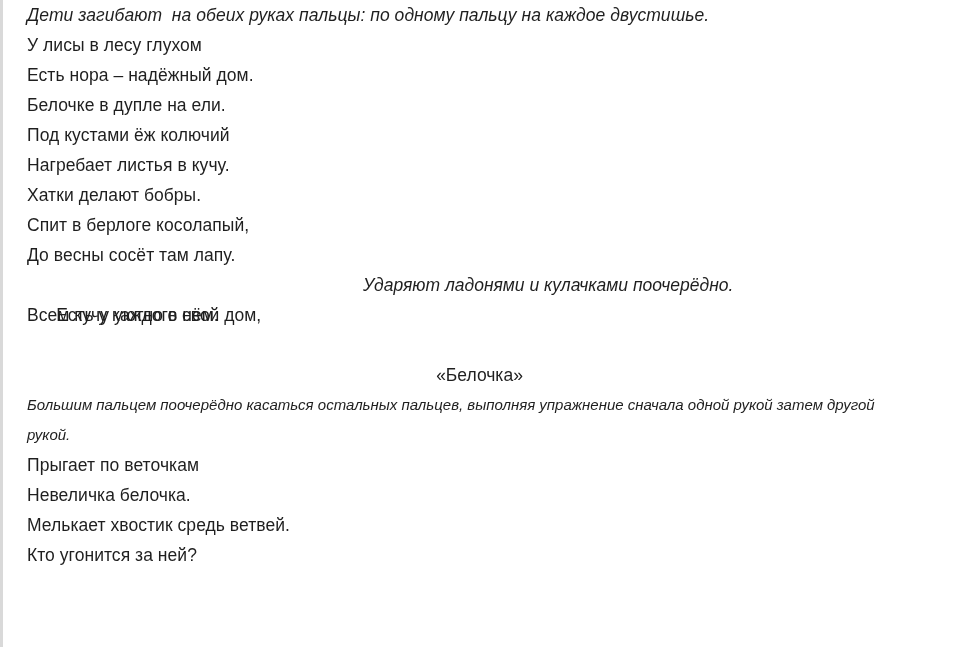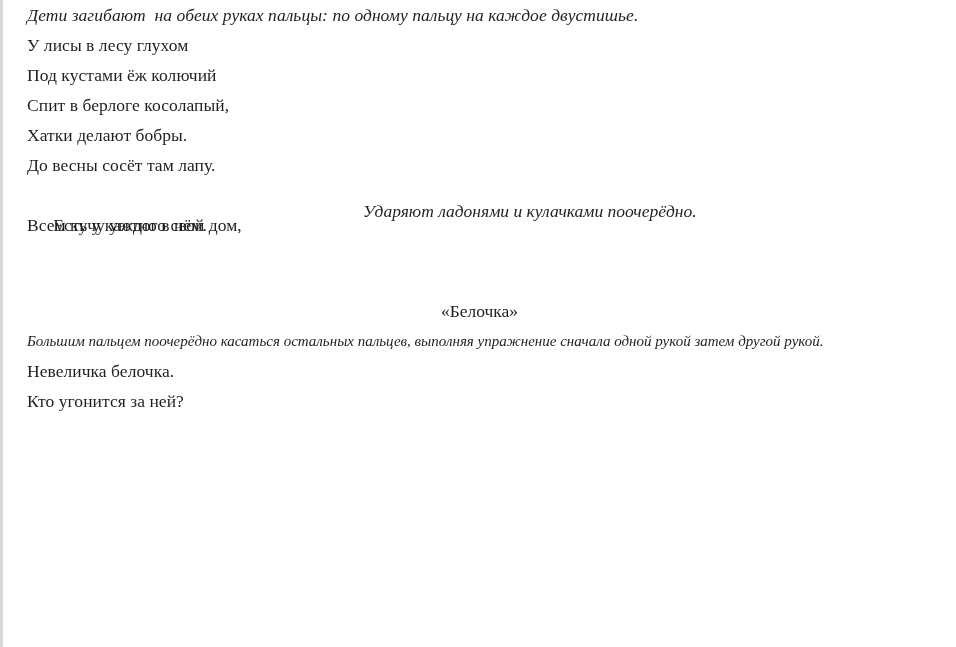--- a/index.html
+++ b/index.html
@@ -26,21 +26,20 @@
     background: #d9d9d9;
   }
   .page {
     position: absolute;
     left: 0;
     top: 0;
     width: 956px;
     height: 597px;
     padding: 16px;
     box-sizing: border-box;
-    font-family: Liberation Serif, serif;
   }
   .doc-body {
     position: absolute;
     left: 27px;
     top: 0;
     width: 905px;
   }
   .line {
     font-size: 17.5px;
     line-height: 30px;
@@ -54,72 +53,76 @@
   .line.blank {
     height: 30px;
   }
   .heading {
     font-size: 17.5px;
     line-height: 30px;
     height: 30px;
     text-align: center;
     width: 905px;
     white-space: pre;
-    margin-top: 26px;
   }
   
   .split-line {
     font-size: 17.5px;
     line-height: 30px;
     height: 30px;
     position: relative;
     white-space: pre;
   }
   .split-line .verse {
     display: inline-block;
   }
   .split-line .direction {
     position: absolute;
     left: 336px;
-    top: 16px;
+    top: 0;
     font-style: italic;
     white-space: pre;
   }
   .para {
     font-size: 15px;
     line-height: 30px;
     font-style: italic;
     width: 880px;
   }
 </style>
 </head>
 <body>
 
 <div class="page-edge"></div>
 
 <div class="page">
   <div class="doc-body">
 
     <div class="line italic">Дети загибают  на обеих руках пальцы: по одному пальцу на каждое двустишье.</div>
     <div class="line">У лисы в лесу глухом</div>
+    <div class="line">Есть нора – надёжный дом.</div>
+    <div class="line">Белочке в дупле на ели.</div>
     <div class="line">Под кустами ёж колючий</div>
+    <div class="line">Нагребает листья в кучу.</div>
+    <div class="line">Хатки делают бобры.</div>
     <div class="line">Спит в берлоге косолапый,</div>
-    <div class="line">Хатки делают бобры.</div>
     <div class="line">До весны сосёт там лапу.</div>
 
     <div class="split-line">
       <span class="verse">Есть у каждого свой дом,</span>
       <span class="direction">Ударяют ладонями и кулачками поочерёдно.</span>
     </div>
 
     <div class="line">Всем кучу уютно в нём.</div>
 
     <div class="line blank"></div>
 
     <div class="heading">«Белочка»</div>
 
     <div class="para">Большим пальцем поочерёдно касаться остальных пальцев, выполняя упражнение сначала одной рукой затем другой рукой.</div>
 
+    <div class="line">Прыгает по веточкам</div>
     <div class="line">Невеличка белочка.</div>
+    <div class="line">Мелькает хвостик средь ветвей.</div>
     <div class="line">Кто угонится за ней?</div>
 
   </div>
 </div>
 
 </body></html>

